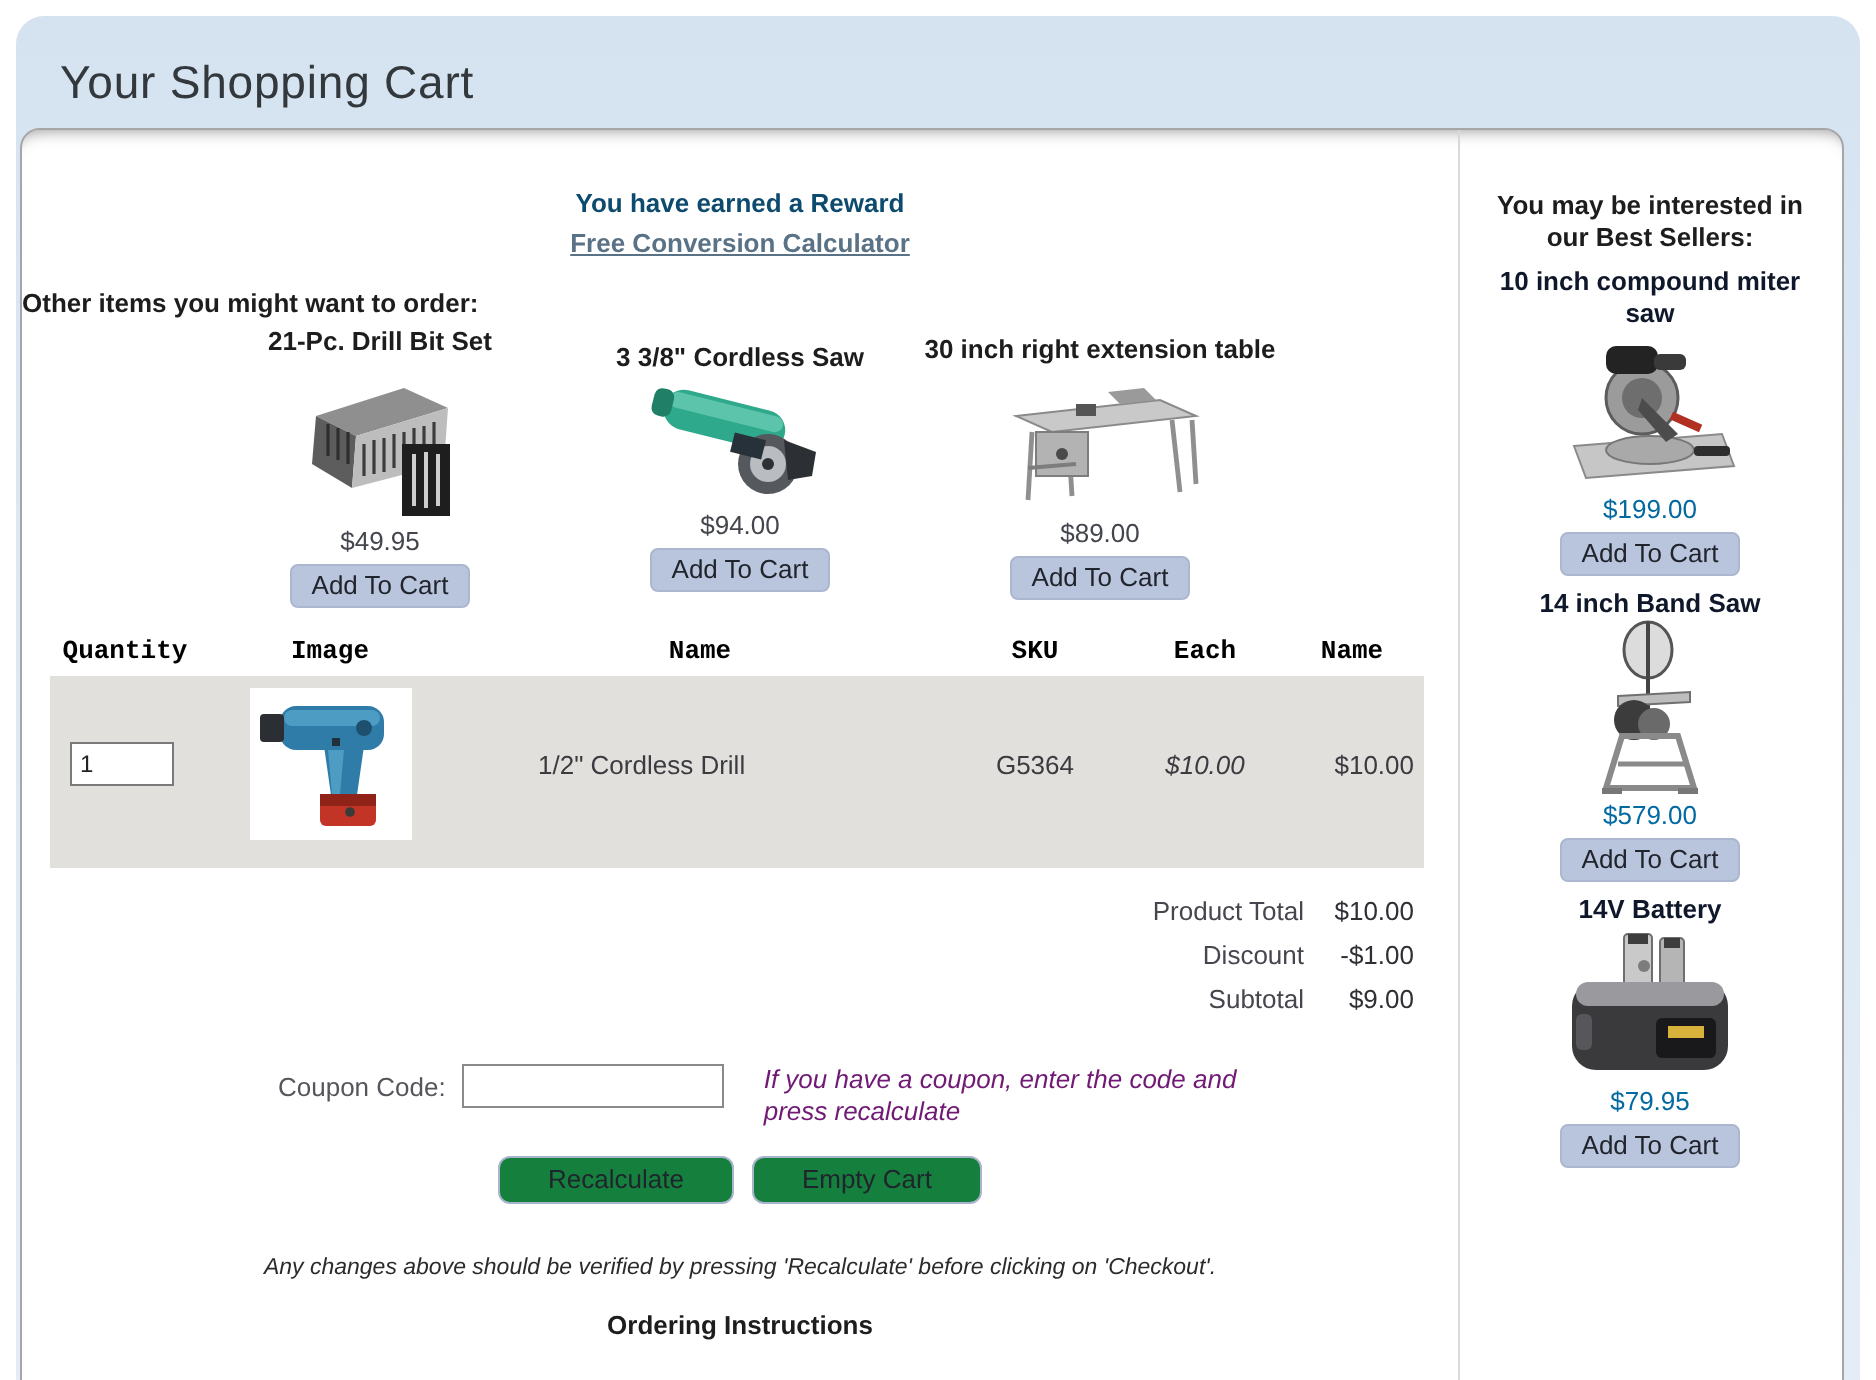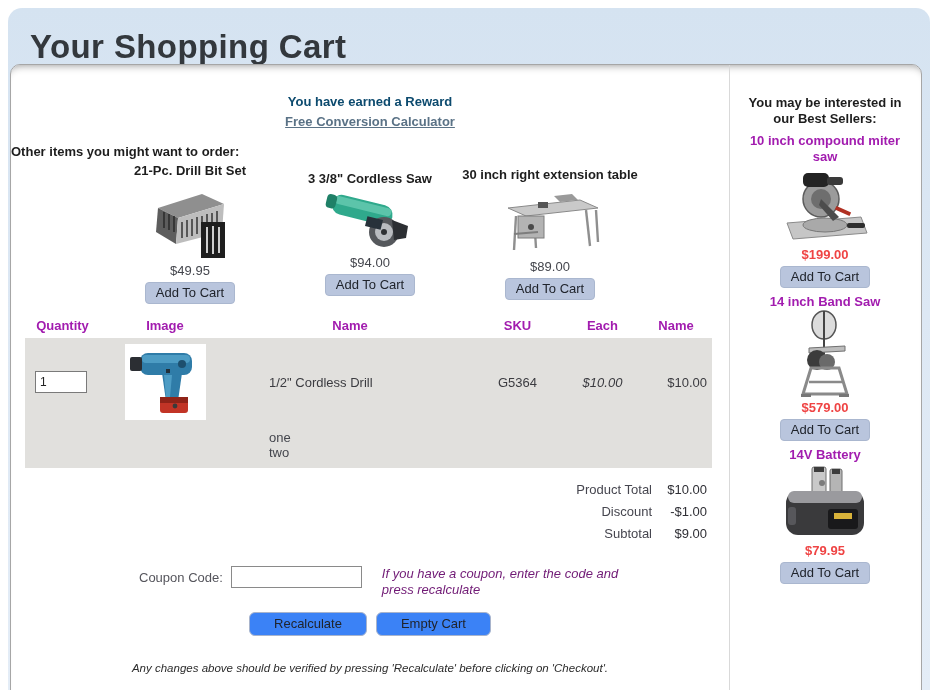--- a/index.html
+++ b/index.html
@@ -8,21 +8,21 @@
     width:938px; height:690px; overflow:hidden; background:#ffffff;
     font-family:"Liberation Sans", sans-serif; font-size:13px; color:#333;
     position:relative;
   }
   .page-bg {
     position:absolute; left:8px; top:8px; width:922px; height:682px;
     background:linear-gradient(180deg,#d5e3f1 0%, #dde8f4 45%, #e4edf7 100%);
     border-radius:14px 14px 0 0; overflow:hidden;
   }
   .page-title {
-    margin:0; padding:20px 4px 0 22px; font-size:33px; font-weight:700;
+    margin:0; padding:20px 4px 0 22px; font-size:23px; font-weight:400;
     color:#33383d; letter-spacing:0.4px;
   }
   .panel {
     position:absolute; left:10px; top:64px; width:912px; height:640px;
     background:#ffffff; border:1px solid #a6a6a6; border-radius:10px 10px 0 0;
     box-shadow: inset 0 8px 8px -8px rgba(0,0,0,0.45);
     display:flex;
   }
   .main { width:718px; padding-top:29px; }
   .sidebar { width:191px; border-left:1px solid #d9d9d9; padding-top:30px; text-align:center; }
@@ -41,30 +41,30 @@
   .suggest-item .s-name { font-weight:bold; color:#1d1d1d; margin-bottom:4px; }
   .suggest-item .s-price { color:#44464d; margin-top:3px; }
   .img-wrap { display:flex; justify-content:center; align-items:center; }
 
   .btn-cart {
     display:inline-block; margin-top:4px; padding:2px 10px 3px 10px;
     background:#b9c5dd; border:1px solid #aab7cf; border-radius:4px;
     font-size:13px; color:#20242c; cursor:pointer;
   }
   .btn-big {
-    display:inline-block; padding:3px 24px 4px 24px; background:#3b82f6;
+    display:inline-block; padding:3px 24px 4px 24px; background:#15803d;
     border:1px solid #a8b4cc; border-radius:6px; font-size:13px; color:#20242c;
     cursor:pointer;
   }
 
   .cart-header, .row-grid {
     display:grid; grid-template-columns:75px 130px 240px 95px 75px 72px;
     width:687px;
   }
-  .cart-header { margin:14px 0 0 14px; font-weight:bold; color:#a21caf; }
+  .cart-header { margin:14px 0 0 14px; font-weight:bold; color:#000000;font-family:Liberation Mono, monospace; }
   .cart-header > div { text-align:center; }
   .cart-row { margin:5px 0 0 14px; width:687px; background:#e1e0dd; padding-bottom:8px; }
   .row-grid { min-height:88px; align-items:center; }
   .qty-cell { padding-left:10px; }
   .qty-input {
     width:52px; height:22px; border:1px solid #7a7a7a; background:#fff;
     font-family:"Liberation Sans", sans-serif; font-size:12px; padding:2px 4px; color:#222;
   }
   .item-img-box {
     width:81px; height:76px; background:#ffffff; margin:0 auto;
@@ -92,22 +92,22 @@
   .action-row { margin-top:14px; display:flex; justify-content:center; gap:9px; }
 
   .recalc-note {
     margin-top:26px; text-align:center; font-style:italic; font-size:11.5px; color:#2b2b2b;
   }
   .ordering-heading { margin-top:15px; text-align:center; font-weight:bold; color:#1d1d1d; }
 
   .sb-heading { font-weight:bold; color:#1d1d1d; width:172px; margin:0 auto; line-height:16px; }
   .sb-item { margin-top:6px; }
   .sb-item:first-of-type { margin-top:26px; }
-  .sb-name { font-weight:bold; color:#a21caf; width:170px; margin:0 auto; line-height:16px; }
-  .sb-price { color:#ef4444; margin-top:2px;font-weight:bold; }
+  .sb-name { font-weight:bold; color:#0f172a; width:170px; margin:0 auto; line-height:16px; }
+  .sb-price { color:#0369a1; margin-top:2px; }
 </style>
 </head>
 <body>
 
 <div class="page-bg">
   <h1 class="page-title">Your Shopping Cart</h1>
 </div>
 
 <div class="panel">
 
@@ -226,24 +226,20 @@
               <rect x="32" y="50" width="28" height="6" fill="#8f2318"></rect>
               <circle cx="47" cy="59" r="2.4" fill="#3a3a3a"></circle>
             </svg>
           </div>
         </div>
         <div class="name-cell">1/2" Cordless Drill</div>
         <div class="sku-cell">G5364</div>
         <div class="each-cell">$10.00</div>
         <div class="total-cell">$10.00</div>
       </div>
-      <div class="row-notes">
-        <div>one</div>
-        <div>two</div>
-      </div>
     </div>
 
     <div class="totals">
       <div class="totals-row">
         <span class="totals-label">Product Total</span>
         <span class="totals-value">$10.00</span>
       </div>
       <div class="totals-row">
         <span class="totals-label">Discount</span>
         <span class="totals-value">-$1.00</span>

